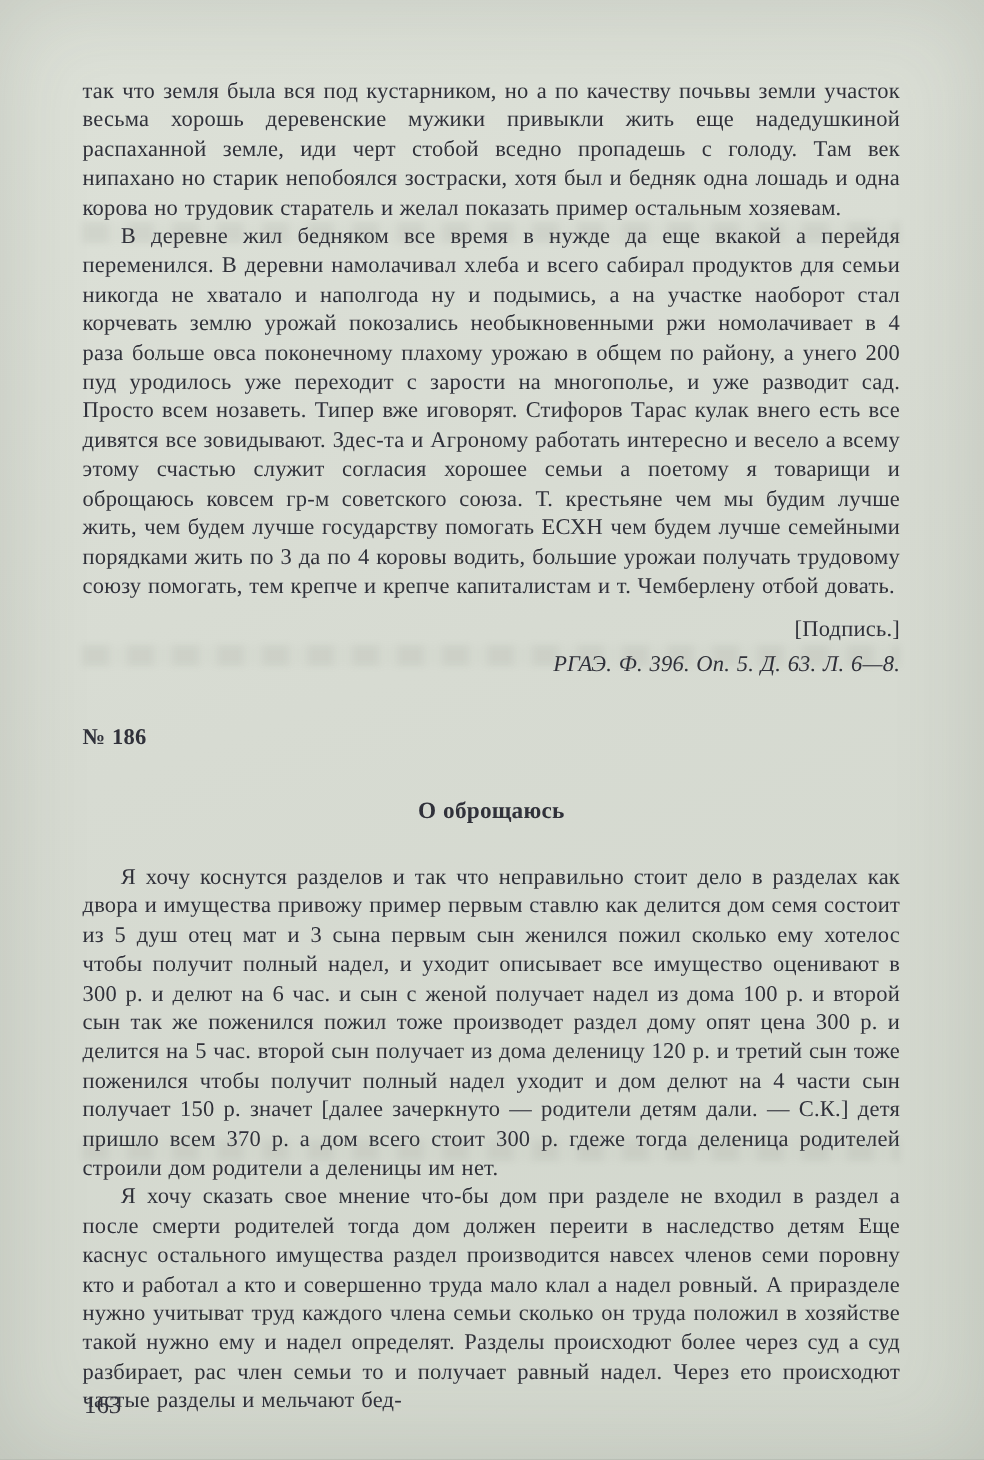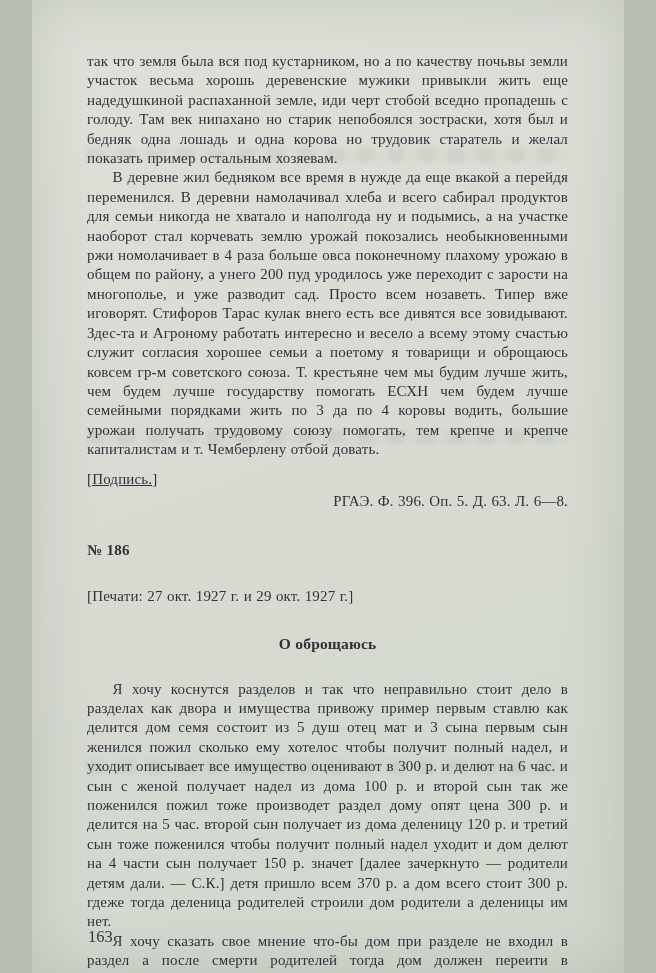--- a/index.html
+++ b/index.html
@@ -2,21 +2,21 @@
 <html lang="ru"><head>
 <meta charset="utf-8">
 <style>
   html, body {
     margin: 0;
     padding: 0;
     background: #b9beb4;
   }
   .scan {
     position: relative;
-    width: 592px;
+    width: 656px;
     height: 973px;
     margin: 0 auto;
     background: linear-gradient(160deg, #dde1d8 0%, #d7dbd2 45%, #d2d7cd 100%);
     overflow: hidden;
     box-shadow: inset 0 0 60px rgba(90, 95, 85, 0.18);
     font-family: "Liberation Serif", "DejaVu Serif", serif;
     color: #30313a;
   }
   .content {
     position: absolute;
@@ -25,26 +25,26 @@
     right: 56px;
     font-size: 15px;
     line-height: 19.4px;
     letter-spacing: 0.15px;
     word-spacing: 0.5px;
     text-align: justify;
   }
   p { margin: 0; }
   .para.indent { text-indent: 1.7em; }
   .signature {
-    text-align: left;
+    text-align: right;
     margin-top: 10px;
-    text-decoration: underline;
   }
   .archive {
     text-align: right;
+    font-style: italic;
     margin-top: 3px;
   }
   .doc-number {
     text-align: left;
     font-weight: bold;
     font-size: 15px;
     margin: 30px 0 0 0;
   }
   .stamps {
     margin-top: 26px;
@@ -91,21 +91,20 @@
     <p class="para">так что земля была вся под кустарником, но а по качеству почьвы земли участок весьма хорошь деревенские мужики привыкли жить еще надедушкиной распаханной земле, иди черт стобой вседно пропадешь с голоду. Там век нипахано но старик непобоялся зостраски, хотя был и бедняк одна лошадь и одна корова но трудовик старатель и желал показать пример остальным хозяевам.</p>
 
     <p class="para indent">В деревне жил бедняком все время в нужде да еще вкакой а перейдя переменился. В деревни намолачивал хлеба и всего сабирал продуктов для семьи никогда не хватало и наполгода ну и подымись, а на участке наоборот стал корчевать землю урожай покозались необыкновенными ржи номолачивает в 4 раза больше овса поконечному плахому урожаю в общем по району, а унего 200 пуд уродилось уже переходит с зарости на многополье, и уже разводит сад. Просто всем нозаветь. Типер вже иговорят. Стифоров Тарас кулак внего есть все дивятся все зовидывают. Здес-та и Агроному работать интересно и весело а всему этому счастью служит согласия хорошее семьи а поетому я товарищи и оброщаюсь ковсем гр-м советского союза. Т. крестьяне чем мы будим лучше жить, чем будем лучше государству помогать ЕСХН чем будем лучше семейными порядками жить по 3 да по 4 коровы водить, большие урожаи получать трудовому союзу помогать, тем крепче и крепче капиталистам и т. Чемберлену отбой довать.</p>
 
     <p class="signature">[Подпись.]</p>
 
     <p class="archive">РГАЭ. Ф. 396. Оп. 5. Д. 63. Л. 6—8.</p>
 
     <p class="doc-number">№ 186</p>
 
-    <p class="stamps">[Печати: 27 окт. 1927 г. и 29 окт. 1927 г.]</p>
 
     <p class="section-title">О оброщаюсь</p>
 
     <p class="para indent">Я хочу коснутся разделов и так что неправильно стоит дело в разделах как двора и имущества привожу пример первым ставлю как делится дом семя состоит из 5 душ отец мат и 3 сына первым сын женился пожил сколько ему хотелос чтобы получит полный надел, и уходит описывает все имущество оценивают в 300 р. и делют на 6 час. и сын с женой получает надел из дома 100 р. и второй сын так же поженился пожил тоже производет раздел дому опят цена 300 р. и делится на 5 час. второй сын получает из дома деленицу 120 р. и третий сын тоже поженился чтобы получит полный надел уходит и дом делют на 4 части сын получает 150 р. значет [далее зачеркнуто — родители детям дали. — С.К.] детя пришло всем 370 р. а дом всего стоит 300 р. гдеже тогда деленица родителей строили дом родители а деленицы им нет.</p>
 
     <p class="para indent">Я хочу сказать свое мнение что-бы дом при разделе не входил в раздел а после смерти родителей тогда дом должен переити в наследство детям Еще каснус остального имущества раздел производится навсех членов семи поровну кто и работал а кто и совершенно труда мало клал а надел ровный. А приразделе нужно учитыват труд каждого члена семьи сколько он труда положил в хозяйстве такой нужно ему и надел определят. Разделы происходют более через суд а суд разбирает, рас член семьи то и получает равный надел. Через ето происходют частые разделы и мельчают бед-</p>
   </div>
 
   <div class="page-number">163</div>
 </div>

